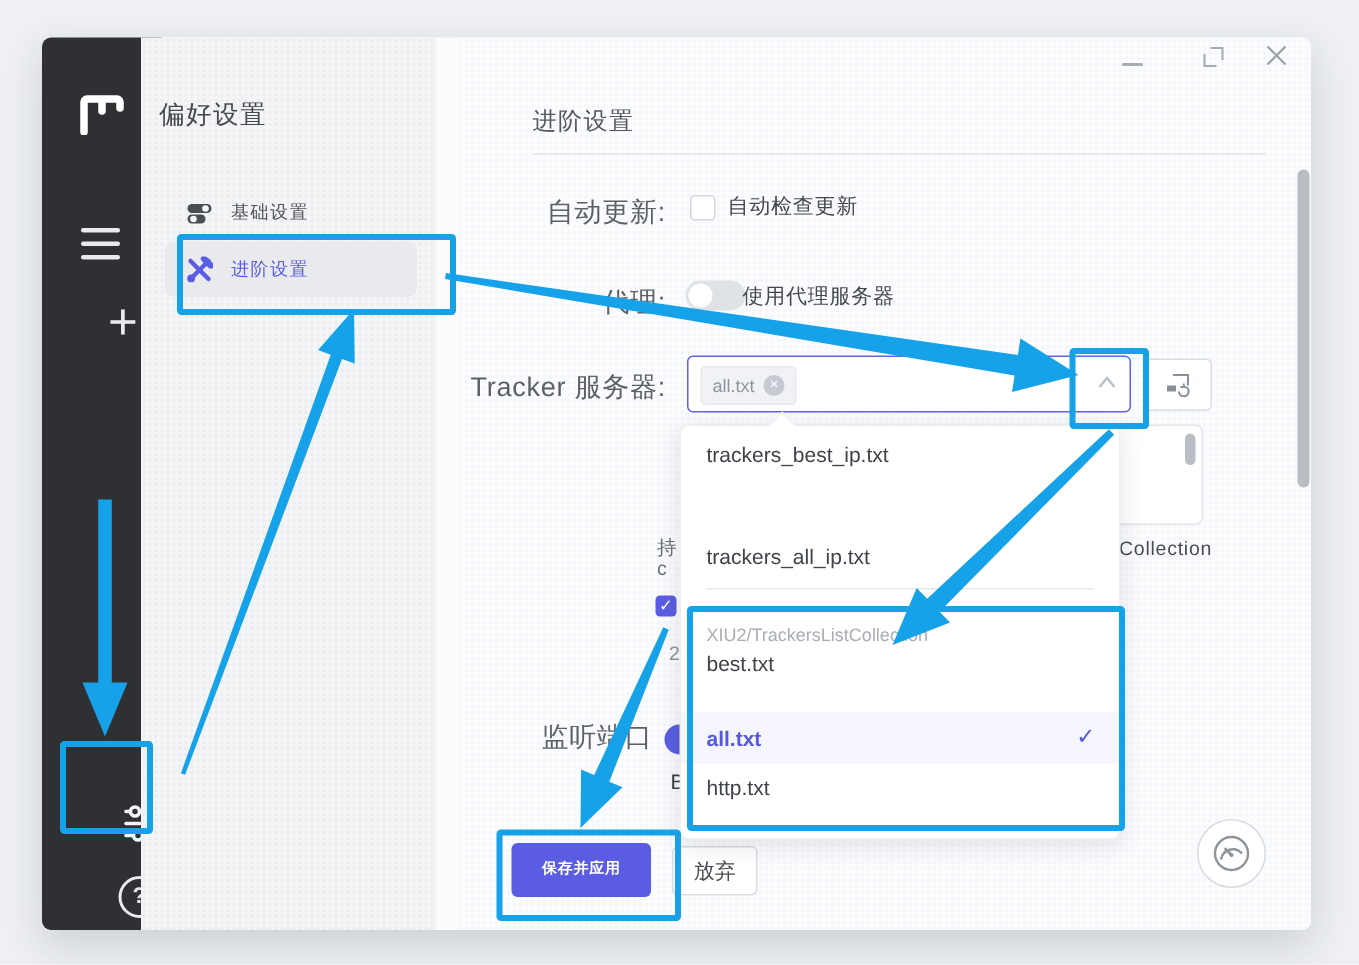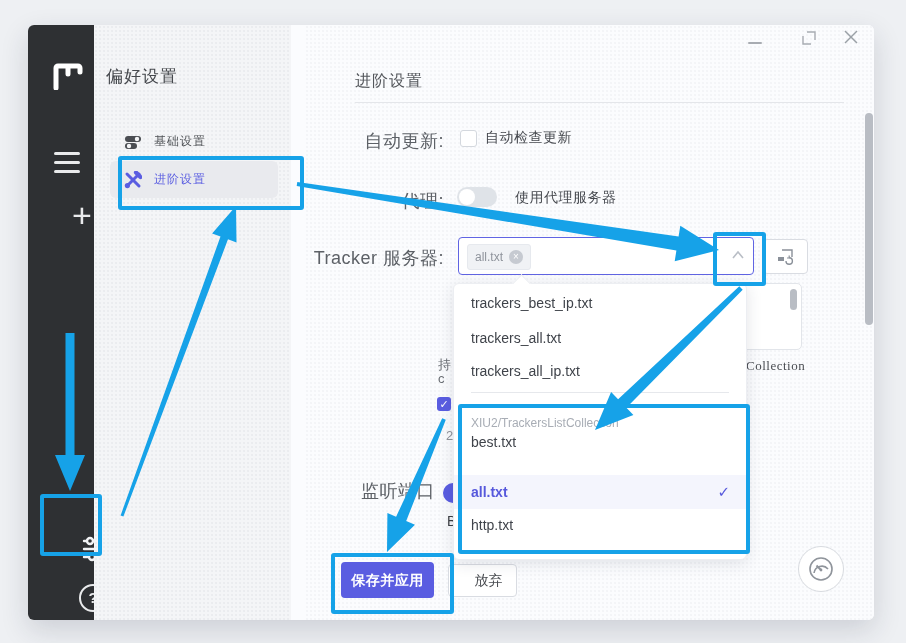--- a/index.html
+++ b/index.html
@@ -26,21 +26,21 @@
   .nav-item.active{background:#e9eaee;}
   .nav-item.active .lbl{color:#5a5de1;}
   .nav-ic{width:18px;height:18px;margin-left:14px;flex:0 0 auto;}
   
   .main{left:277px;top:0;width:569px;height:595px;background:#fbfcfe;border-radius:0 6px 6px 0;
         background-image:radial-gradient(rgba(110,116,130,.05) 1px,transparent 1.2px);
         background-size:4px 4px;}
   .page-title{font-size:16px;color:#54575c;letter-spacing:1px;}
   .divider{height:1px;background:#e4e6ea;}
   .form-label{font-size:18px;color:#5d6167;letter-spacing:.5px;}
-  .form-text{font-size:14px;color:#45484e;letter-spacing:.5px;font-family:Liberation Serif, serif;}
+  .form-text{font-size:14px;color:#45484e;letter-spacing:.5px;}
   .checkbox{width:15px;height:15px;background:#fff;border:1px solid #d4d8de;border-radius:3px;}
   .toggle-off{width:40px;height:20px;background:#dfe3e8;border-radius:10px;}
   .toggle-off i{position:absolute;left:2px;top:2px;width:16px;height:16px;background:#fff;border-radius:50%;}
   .select{width:294px;height:36px;background:#fff;border:1.5px solid #6064e3;border-radius:4px;}
   .tag{position:absolute;left:8px;top:6px;height:24px;background:#f0f2f5;border:1px solid #e6e9ee;
        border-radius:3px;display:flex;align-items:center;padding:0 7px;}
   .tag .t{font-size:12px;color:#8f949c;}
   .tag .x{width:14px;height:14px;margin-left:6px;background:#c6cad1;border-radius:50%;
           color:#fff;font-size:10px;line-height:14px;text-align:center;}
   .btn-plain{background:#fff;border:1px solid #d9dce2;border-radius:4px;}
@@ -51,21 +51,21 @@
             border-radius:6px;box-shadow:0 3px 16px rgba(40,50,70,.13);z-index:5;}
   .dd-caret{position:absolute;left:61px;top:-7px;width:12px;height:12px;background:#fff;
             border-left:1px solid #eceef2;border-top:1px solid #eceef2;transform:rotate(45deg);}
   .dd-item{position:absolute;left:0;width:100%;height:34px;line-height:34px;
            font-size:14px;color:#3f434a;text-indent:17px;}
   .dd-item.selected{background:#f4f5fd;color:#5658dc;font-weight:700;}
   .dd-group{position:absolute;left:17px;font-size:12px;color:#a8adb5;}
   .dd-check{position:absolute;right:16px;top:0;color:#5658dc;font-weight:700;font-size:15px;text-indent:0;}
   .dd-divider{position:absolute;left:17px;width:258px;height:1px;background:#e6e8ec;}
   
-  .btn-primary{background:#5a5de1;border-radius:4px;color:#fff;font-size:14px;font-weight:700;
+  .btn-primary{background:#5a5de1;border-radius:4px;color:#fff;font-size:10px;font-weight:700;
                text-align:center;letter-spacing:.5px;}
   .btn-secondary{background:#fff;border:1px solid #d9dce2;border-radius:4px;color:#4a4d52;
                  font-size:14px;text-align:center;}
   
   .wc{color:#a8acb2;}
   
   .hl-box{position:absolute;border:4px solid #16a2e8;border-radius:3px;z-index:10;}
   #annotation-svg{position:absolute;left:0;top:0;z-index:12;pointer-events:none;}
   .frag{overflow:hidden;white-space:nowrap;}
 </style>
@@ -148,21 +148,21 @@
       <div class="abs divider" style="left:50px;top:77px;width:489px;"></div>
 
       <div class="abs form-label" style="right:430px;top:104px;">自动更新:</div>
       <div class="abs checkbox" style="left:155px;top:105px;"></div>
       <div class="abs form-text" style="left:180px;top:104px;">自动检查更新</div>
 
       <div class="abs form-label" style="right:430px;top:164px;">代理:</div>
       <div class="abs toggle-off" style="left:152px;top:162px;">
           <i></i>
         </div>
-      <div class="abs form-text" style="left:210px;top:164px;">使用代理服务器</div>
+      <div class="abs form-text" style="left:190px;top:164px;">使用代理服务器</div>
 
       <div class="abs form-label" style="right:430px;top:221px;">Tracker 服务器:</div>
       <div class="abs select" style="left:153px;top:212px;">
         <div class="tag">
           <span class="t">all.txt</span>
           <span class="x">×</span>
         </div>
         <svg class="abs" style="right:8px;top:12px;" width="14" height="10" viewBox="0 0 14 10">
           <polyline points="2,8 7,2 12,8" fill="none" stroke="#b9bec6" stroke-width="1.6"></polyline>
         </svg>
@@ -189,34 +189,33 @@
                               color:#fff;font-size:11px;line-height:14px;text-align:center;">✓</div>
       <div class="abs frag" style="left:141px;top:403px;font-size:13px;color:#909399;z-index:1;">2</div>
 
       <div class="abs form-label" style="right:439px;top:454px;z-index:1;">监听端口</div>
       <div class="abs" style="left:138px;top:458px;width:20px;height:20px;background:#5a5de1;border-radius:50%;z-index:1;"></div>
       <div class="abs frag" style="left:142px;top:488px;font-size:14px;color:#3a3d42;z-index:1;">B</div>
 
       <div class="abs dropdown">
         <div class="dd-caret"></div>
         <div class="dd-item" style="top:2px;">trackers_best_ip.txt</div>
-        <div class="dd-item" style="top:37px;">trackers_all.txt</div>
         <div class="dd-item" style="top:70px;">trackers_all_ip.txt</div>
         <div class="dd-divider" style="top:108px;"></div>
         <div class="dd-group" style="top:132px;">XIU2/TrackersListCollection</div>
         <div class="dd-item" style="top:141px;">best.txt</div>
         <div class="dd-item selected" style="top:191px;">
           <span>all.txt</span>
           <span class="dd-check">✓</span>
         </div>
         <div class="dd-item" style="top:224px;">http.txt</div>
       </div>
 
       <div class="abs btn-primary" style="left:36px;top:537px;width:93px;height:36px;line-height:36px;">保存并应用</div>
-      <div class="abs btn-secondary" style="left:143px;top:539px;width:55px;height:31px;line-height:31px;padding-left:12px;">放弃</div>
+      <div class="abs btn-secondary" style="left:143px;top:539px;width:55px;height:31px;line-height:31px;">放弃</div>
 
       <div class="abs" style="left:493px;top:521px;width:44px;height:44px;border:1px solid #d8dbe0;border-radius:50%;background:#fff;">
         <svg class="abs" style="left:9px;top:9px;" width="26" height="26" viewBox="0 0 26 26">
           <g fill="none" stroke="#8f949b" stroke-width="1.6">
             <circle cx="13" cy="13" r="11"></circle>
             <path d="M6 17 a8 8 0 0 1 14 -4"></path>
             <line x1="13" y1="14" x2="8.5" y2="9.5" stroke-width="2"></line>
             <circle cx="13" cy="14" r="1.4" fill="#8f949b" stroke="none"></circle>
           </g>
         </svg>

